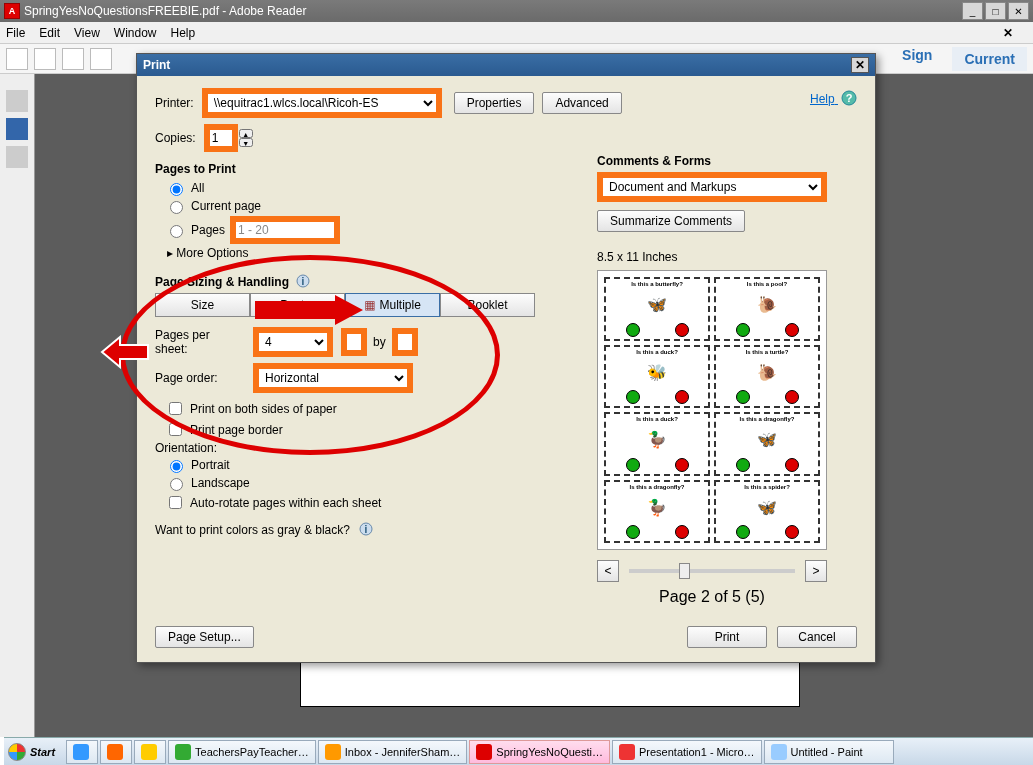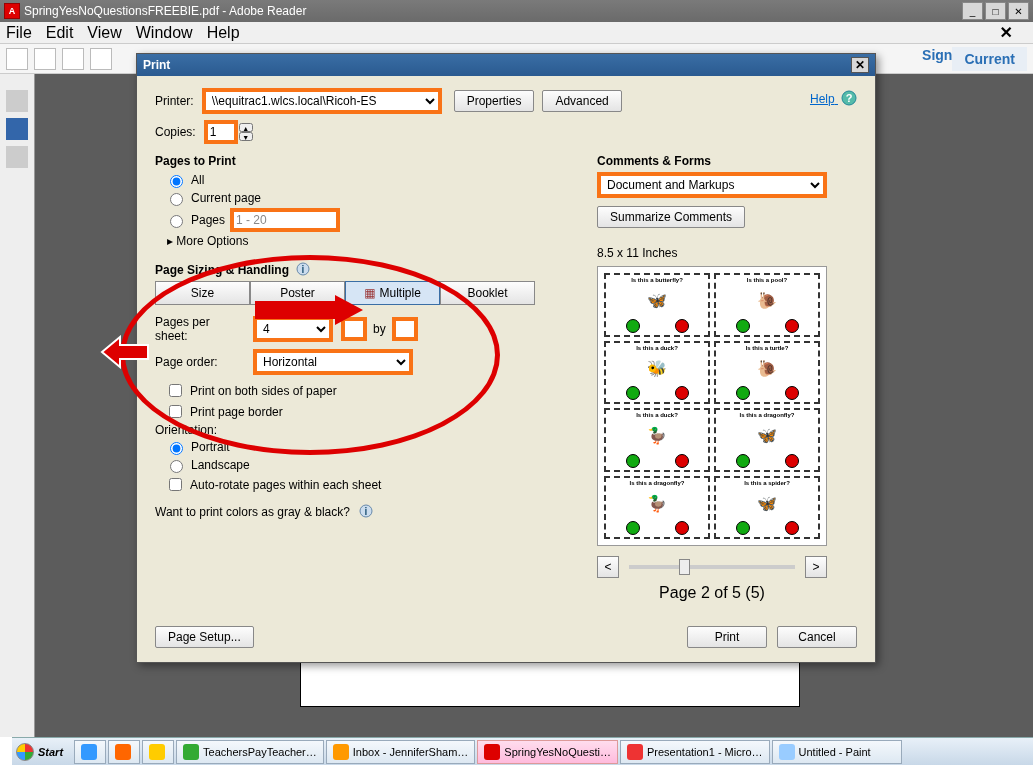--- a/index.html
+++ b/index.html
@@ -1,39 +1,39 @@
 <!DOCTYPE html>
 <html><head>
 <meta charset="utf-8">
 <style>
 * { box-sizing: border-box; font-family: "Segoe UI", Tahoma, sans-serif; }
 body { margin:0; padding:0; width:1033px; height:765px; background:#fff; overflow:hidden; position:relative; }
 .titlebar { height:22px; background:linear-gradient(#7a7a7a,#6a6a6a); color:#fff; display:flex; align-items:center; padding:0 4px; font-size:12px; }
 .titlebar .icon { width:16px; height:16px; background:#d00; border:1px solid #900; margin-right:4px; display:flex; align-items:center; justify-content:center; font-size:9px; font-weight:bold; }
 .titlebar .winbtns { margin-left:auto; display:flex; }
 .titlebar .winbtn { width:21px; height:18px; background:#d8d8d8; border:1px solid #888; margin-left:2px; display:flex; align-items:center; justify-content:center; font-size:10px; cursor:pointer; color:#000; }
-.menubar { height:22px; background:#f0f0f0; display:flex; align-items:center; font-size:16px; padding:0 6px; border-bottom:1px solid #ccc; }
+.menubar { height:22px; background:#f0f0f0; display:flex; align-items:center; font-size:12px; padding:0 6px; border-bottom:1px solid #ccc; }
 .menubar span { margin-right:14px; cursor:pointer; }
 .menubar .closex { margin-left:auto; font-weight:bold; cursor:pointer; }
 .toolbar { height:30px; background:#f5f5f5; border-bottom:1px solid #ccc; display:flex; align-items:center; padding:0 6px; gap:6px; position:relative; }
 .tbtn { width:22px; height:22px; border:1px solid #bbb; background:#fff; cursor:pointer; }
-.toolright { margin-left:auto; display:flex; font-size:14px; font-weight:bold; cursor:pointer; }
+.toolright { margin-left:auto; display:flex; gap:20px; font-size:14px; font-weight:bold; cursor:pointer; }
 .toolright span:first-child { color:#2a6fb5; }
 .toolright span:last-child { color:#2a6fb5; background:#e8eef5; padding:4px 12px; }
 .docarea { position:absolute; top:74px; left:0; right:0; bottom:28px; background:#5c5c5c; }
 .leftpanel { width:35px; background:#eee; height:100%; float:left; border-right:1px solid #999; padding-top:10px; }
 .leftpanel div { width:22px; height:22px; margin:6px auto; background:#ccc; cursor:pointer; }
 
 .printdlg { position:absolute; top:53px; left:136px; width:740px; height:610px; background:#ece9d8; border:1px solid #555; box-shadow:3px 3px 8px rgba(0,0,0,0.4); z-index:100; }
 .printdlg .dlgtitle { height:22px; background:linear-gradient(#3a6ea5,#2a5a90); color:#fff; font-size:12px; font-weight:bold; padding:3px 6px; display:flex; align-items:center; }
 .printdlg .dlgtitle .dlgx { margin-left:auto; width:18px; height:16px; background:#d8d8d8; color:#000; border:1px solid #555; display:flex; align-items:center; justify-content:center; cursor:pointer; font-family:Arial; }
 .dlgbody { padding:12px 18px; font-size:12px; color:#000; position:relative; height:calc(100% - 22px); }
 .row { display:flex; align-items:center; margin-bottom:6px; }
 .lbl { margin-right:8px; }
-select, input[type=text] { font-size:12px; border:4px solid #f97316; background:#fff; padding:1px 2px; }
+select, input[type=text] { font-size:12px; border:6px solid #f97316; background:#fff; padding:1px 2px; }
 .btn { background:linear-gradient(#fdfdfd,#e4e4e4); border:1px solid #888; padding:3px 12px; font-size:12px; cursor:pointer; border-radius:2px; }
 .helplink { position:absolute; right:18px; top:14px; color:#0066cc; text-decoration:underline; font-size:12px; cursor:pointer; }
 .helplink svg { vertical-align:-3px; margin-left:3px; }
 .section-h { font-weight:bold; margin:10px 0 4px 0; font-size:12px; }
 .radio-row, .check-row { display:flex; align-items:center; margin:2px 0 2px 10px; font-size:12px; gap:5px; }
 .tabbtns { display:flex; margin:4px 0 10px 0; }
 .tabbtn { border:1px solid #888; padding:4px 8px; font-size:12px; cursor:pointer; background:linear-gradient(#fdfdfd,#e4e4e4); display:flex; align-items:flex-start; gap:4px; width:95px; justify-content:center; }
 .tabbtn.active { background:#d6e5f5; border-color:#3a6ea5; }
 .rightcol { position:absolute; right:18px; top:78px; width:260px; }
 .rightcol select { width:230px; }
@@ -50,21 +50,21 @@
 .slider { flex:1; margin:0 10px; height:4px; background:#ccc; position:relative; }
 .slider .thumb { position:absolute; top:-6px; left:30%; width:11px; height:16px; background:#eee; border:1px solid #888; }
 .pageinfo { text-align:center; font-size:16px; margin-top:6px; width:230px; }
 .dlgfooter { position:absolute; bottom:14px; left:18px; right:18px; display:flex; }
 .dlgfooter .spacer { flex:1; }
 
 .annot-ellipse { position:absolute; border:5px solid #d00; border-radius:50%; width:380px; height:200px; left:120px; top:255px; pointer-events:none; z-index:200; }
 .annot-arrow1 { position:absolute; left:100px; top:335px; z-index:201; pointer-events:none; }
 .annot-arrow2 { position:absolute; left:255px; top:295px; z-index:201; pointer-events:none; }
 
-.taskbar { position:absolute; bottom:0; left:12px; right:0; height:28px; background:linear-gradient(#e8f0f8,#c8d8e8); border-top:1px solid #8aa; display:flex; align-items:center; font-size:11px; }
+.taskbar { position:absolute; bottom:0; left:4px; right:0; height:28px; background:linear-gradient(#e8f0f8,#c8d8e8); border-top:1px solid #8aa; display:flex; align-items:center; font-size:11px; }
 .startbtn { height:26px; padding:0 10px 0 4px; display:flex; align-items:center; gap:4px; cursor:pointer; font-style:italic; font-weight:bold; }
 .start-orb { width:18px; height:18px; border-radius:50%; background:conic-gradient(#e33 0 90deg,#3a3 90deg 180deg,#39f 180deg 270deg,#fc0 270deg 360deg); border:1px solid #888; }
 .tb-item { height:24px; border:1px solid #9ab; background:linear-gradient(#f4f8fc,#dde8f2); margin:0 1px; padding:0 6px; display:flex; align-items:center; gap:4px; cursor:pointer; min-width:32px; }
 .tb-item.active { background:linear-gradient(#fde,#fbd); border-color:#d99; }
 .tb-icon { width:16px; height:16px; border-radius:3px; }
 
 .behind-doc { position:absolute; left:300px; bottom:30px; width:500px; height:60px; background:#fff; border:1px solid #000; z-index:1; }
 </style>
 </head>
 <body>

